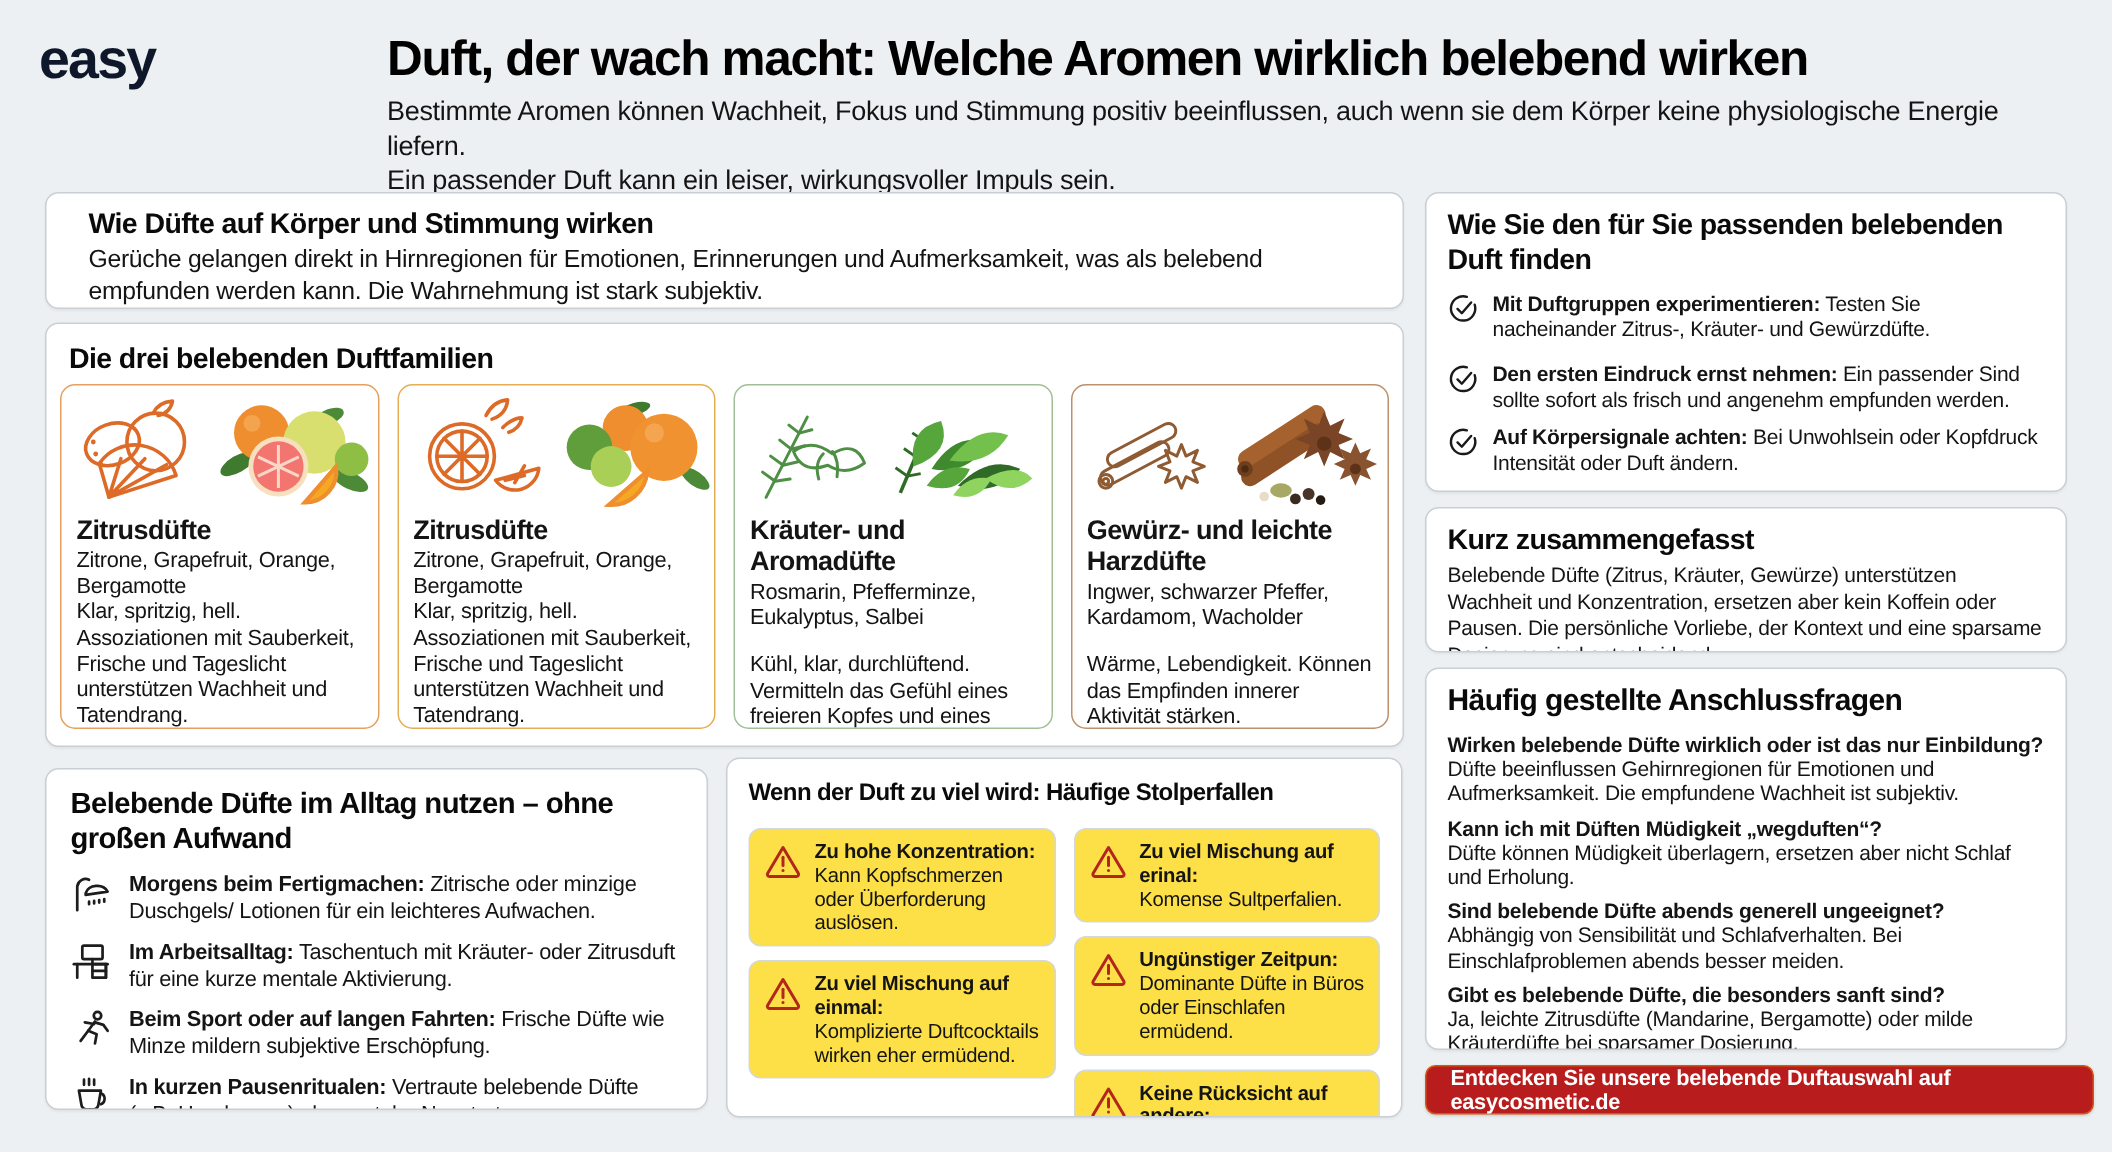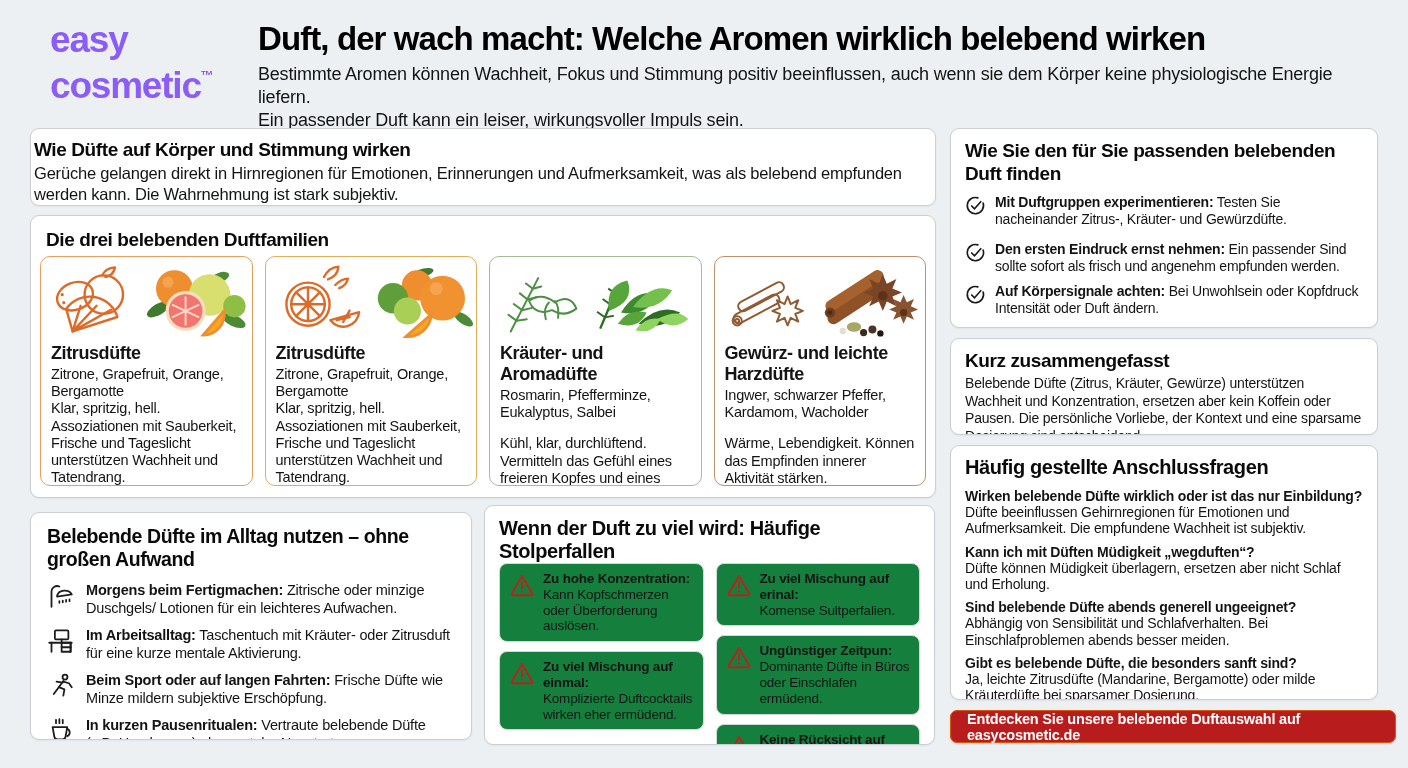--- a/index.html
+++ b/index.html
@@ -7,30 +7,30 @@
     width:1408px;height:768px;position:relative;overflow:hidden;
     background:#edf0f2;color:#141414;
     font-family:"Liberation Sans",sans-serif;
     letter-spacing:-0.2px;
   }
   .box{
     position:absolute;background:#fff;border:1px solid #c9cfd4;border-radius:9px;
     box-shadow:0 1px 2px rgba(0,0,0,.05);box-sizing:border-box;overflow:hidden;
   }
   
-  .logo{position:absolute;left:26px;top:22px;color:#8b5cf6;font-weight:700;
-        font-size:37px;line-height:36px;letter-spacing:-1.2px;margin-left:24px;}
+  .logo{position:absolute;left:26px;top:22px;color:#0f172a;font-weight:700;
+        font-size:37px;line-height:36px;letter-spacing:-1.2px;}
   .logo sup{font-size:13px;letter-spacing:0;vertical-align:18px;}
   .header-text{position:absolute;left:258px;top:20px;width:1130px;}
   .header-text h1{margin:0;font-size:33px;line-height:38px;letter-spacing:-0.9px;color:#000000;}
   .header-sub{font-size:18px;line-height:23px;margin-top:5px;}
   
   .box h2{margin:0;font-size:19px;line-height:23px;letter-spacing:-0.4px;color:#0a0a0a;}
   
-  #box-wirkung{left:30px;top:128px;width:906px;height:78px;padding:9px 3px;}
+  #box-wirkung{left:30px;top:128px;width:906px;height:78px;padding:9px 28px;}
   #box-wirkung .body{font-size:16.5px;line-height:21px;margin-top:2px;}
   
   #box-families{left:30px;top:215px;width:906px;height:283px;padding:12px 15px;}
   .cards{position:absolute;left:9px;right:9px;top:40px;bottom:11px;display:flex;gap:12px;}
   .card{flex:1;border:1.5px solid;border-radius:10px;padding:6px 10px;box-sizing:border-box;overflow:hidden;}
   .card.c1{border-color:#E5A05F;}
   .card.c2{border-color:#E3AE55;}
   .card.c3{border-color:#A3BE97;}
   .card.c4{border-color:#BD9069;}
   .card-icons{height:76px;display:flex;align-items:center;gap:4px;margin-bottom:4px;}
@@ -40,24 +40,24 @@
   .gap-top{margin-top:14px;}
   
   #box-alltag{left:30px;top:512px;width:442px;height:228px;padding:12px 16px;}
   #box-alltag h2{font-size:19.5px;margin-bottom:10px;}
   .tip{display:flex;gap:11px;margin-bottom:9px;}
   .tip .ticon{flex:0 0 28px;padding-top:1px;}
   .tip .txt{font-size:14.5px;line-height:18px;}
   .lead{font-weight:700;}
   
   #box-stolper{left:484px;top:505px;width:451px;height:240px;padding:11px 14px;}
-  #box-stolper h2{font-size:20px;margin-bottom:0;}
+  #box-stolper h2{font-size:16px;margin-bottom:12px;}
   .chip-cols{display:flex;gap:12px;}
   .chip-col{flex:1;display:flex;flex-direction:column;gap:9px;}
-  .chip{border:1px solid #d3d8dc;border-radius:8px;padding:7px 9px;display:flex;gap:8px;background:#15803d;}
+  .chip{border:1px solid #d3d8dc;border-radius:8px;padding:7px 9px;display:flex;gap:8px;background:#fde047;}
   .chip .wicon{flex:0 0 26px;padding-top:1px;}
   .chip .txt{font-size:13.5px;line-height:15.8px;}
   .chip .lead{display:block;}
   
   #box-finder{left:950px;top:128px;width:428px;height:200px;padding:10px 14px;}
   #box-finder h2{margin-bottom:9px;}
   .find{display:flex;gap:9px;margin-bottom:9px;}
   .find .cicon{flex:0 0 21px;padding-top:1px;}
   .find .txt{font-size:14px;line-height:16.5px;}
   .find.sp{margin-bottom:14px;}
@@ -73,21 +73,20 @@
        background:#b91c1c;border:1px solid #d2590f;border-radius:7px;
        color:#fff;font-weight:700;font-size:14.5px;letter-spacing:-0.2px;
        display:flex;align-items:center;justify-content:center;cursor:pointer;
        box-shadow:0 1px 2px rgba(0,0,0,.15);padding-left:16px;}
 </style>
 </head>
 <body>
 
 <div class="logo">
   <div>easy</div>
-  <div><span>cosmetic</span><sup>™</sup></div>
 </div>
 <div class="header-text">
   <h1>Duft, der wach macht: Welche Aromen wirklich belebend wirken</h1>
   <div class="header-sub">
     <div>Bestimmte Aromen können Wachheit, Fokus und Stimmung positiv beeinflussen, auch wenn sie dem Körper keine physiologische Energie liefern.</div>
     <div>Ein passender Duft kann ein leiser, wirkungsvoller Impuls sein.</div>
   </div>
 </div>
 
 <div class="box" id="box-wirkung">

